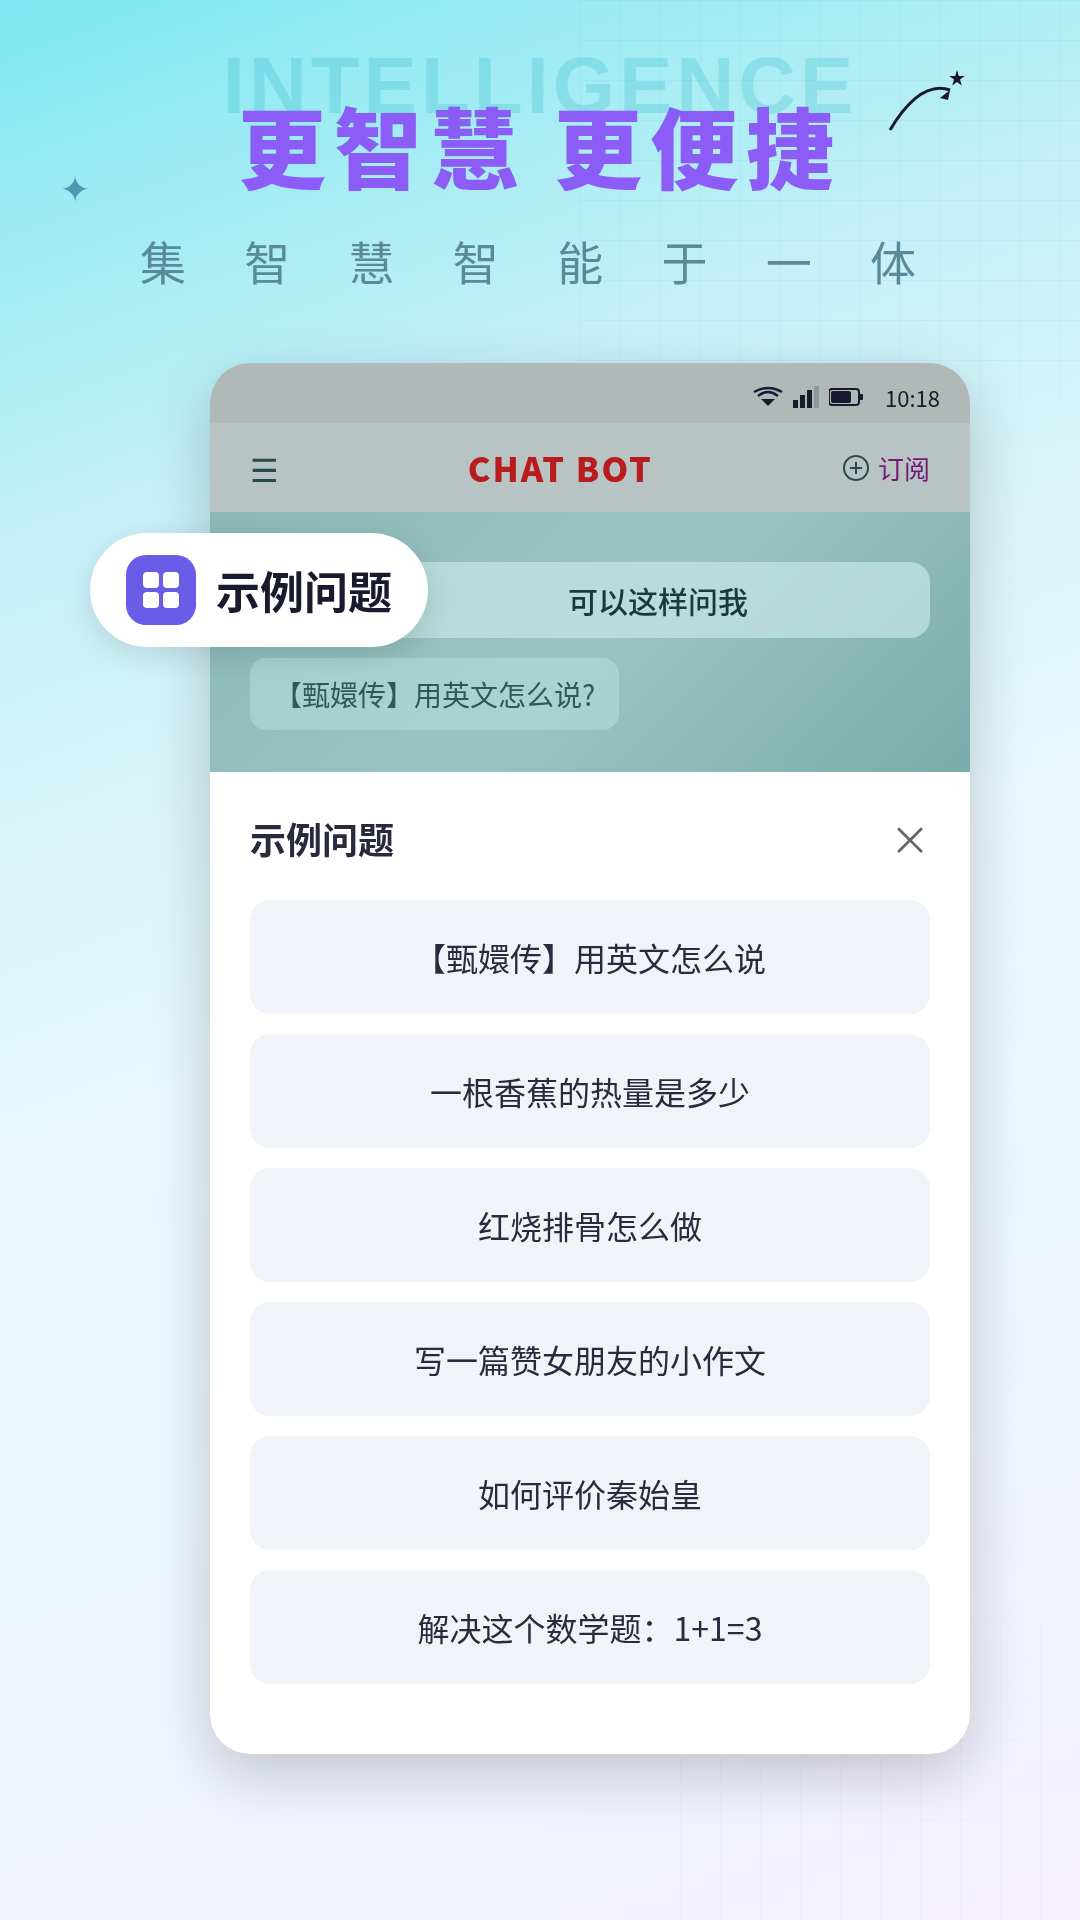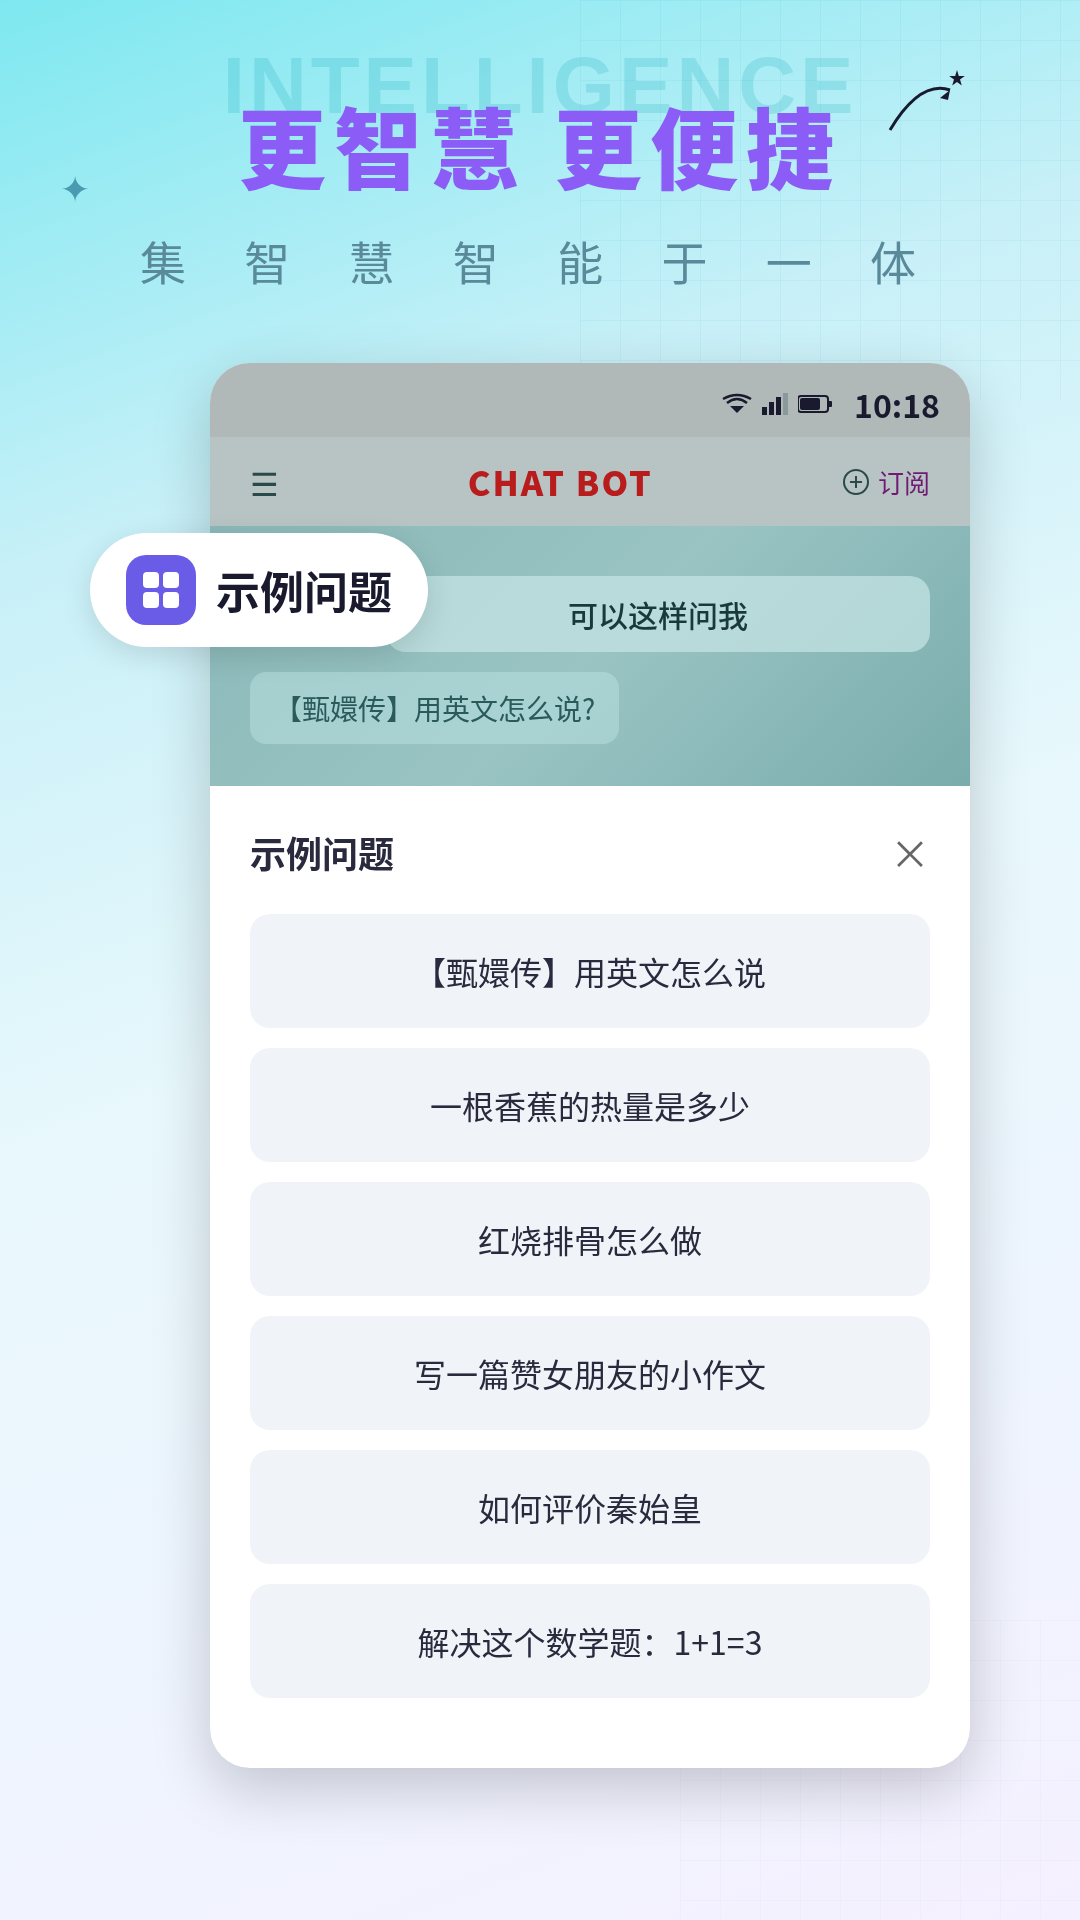--- a/index.html
+++ b/index.html
@@ -149,22 +149,22 @@
       gap: 12px;
     }
 
     .status-icons {
       display: flex;
       align-items: center;
       gap: 10px;
     }
 
     .status-time {
-      font-size: 32px;
-      font-weight: 700;
+      font-size: 22px;
+      font-weight: 400;
       color: #1a1a2e;
       margin-left: 8px;
     }
 
     
     .app-header {
       background: #b8c4c4;
       padding: 20px 40px;
       display: flex;
       align-items: center;

